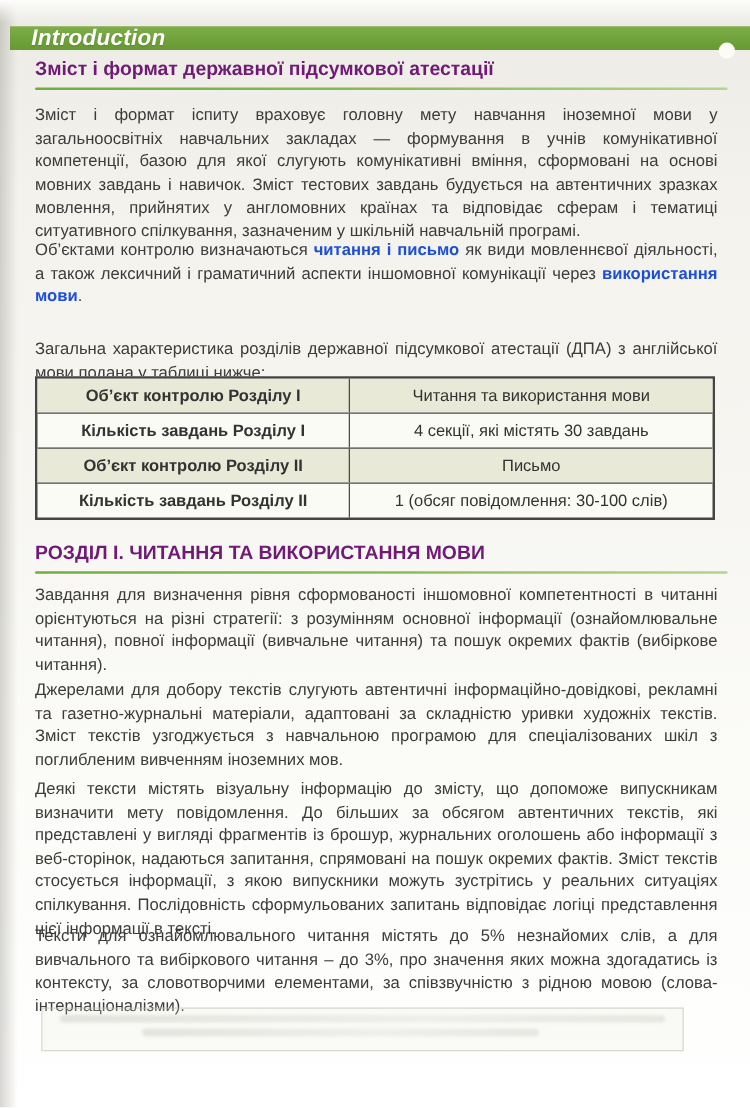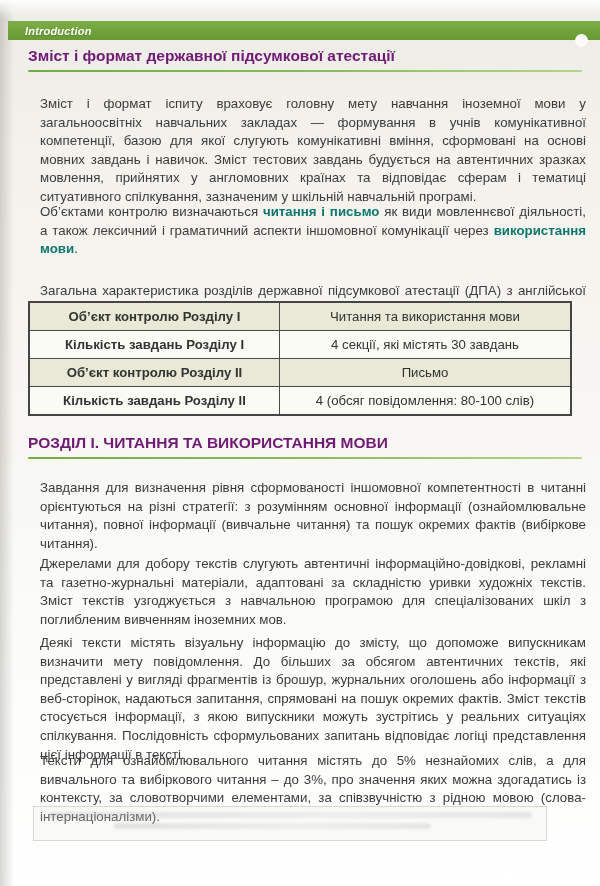--- a/index.html
+++ b/index.html
@@ -22,21 +22,21 @@
   }
 
   
   .chapter-bar {
     position: absolute; left: 8px; top: 21px; width: 592px; height: 19px;
     background: linear-gradient(180deg, #7fae4a 0%, #6fa23a 55%, #689a35 100%);
   }
   .chapter-bar .tab-label {
     display: inline-block;
     font-style: italic; font-weight: bold;
-    font-size: 11px; line-height: 19px;
+    font-size: 18px; line-height: 19px;
     color: #ffffff;
     padding-left: 17px;
     text-shadow: 0 1px 1px rgba(60,80,30,0.35);
     letter-spacing: 0.2px;
   }
   .chapter-bar .bar-dot {
     position: absolute; right: 12px; top: 13px;
     width: 13px; height: 13px; border-radius: 50%;
     background: #fcfbf8;
   }
@@ -51,23 +51,23 @@
     position: absolute; left: 28px; width: 554px; height: 2px;
     background: linear-gradient(90deg, #6fae3e 0%, #8cbd5b 55%, #b5d48d 100%);
     border-radius: 1px;
   }
 
   .para {
     position: absolute; left: 28px; width: 546px;
     font-size: 13.3px; line-height: 18.6px;
     color: #3c3c3c;
     text-align: justify;
-    margin: 12px;
+    margin: 0;
   }
-  .para b { color: #0f766e; }
+  .para b { color: #1d4ed8; }
 
   
   .dpa-table {
     position: absolute; left: 28px; top: 301px; width: 544px;
     border: 2px solid #454545;
     box-sizing: border-box;
     background: #fbfbf6;
   }
   .t-row { display: flex; height: 27px; border-top: 1px solid #4a4a4a; justify-content: center; }
   .t-row:first-child { border-top: none; }
@@ -124,21 +124,21 @@
   <div class="t-row">
     <div class="t-label">Кількість завдань Розділу І</div>
     <div class="t-value">4 секції, які містять 30 завдань</div>
   </div>
   <div class="t-row shaded">
     <div class="t-label">Об’єкт контролю Розділу ІІ</div>
     <div class="t-value">Письмо</div>
   </div>
   <div class="t-row">
     <div class="t-label">Кількість завдань Розділу ІІ</div>
-    <div class="t-value">4 (обсяг повідомлення: 80-100 слів)</div>
+    <div class="t-value">1 (обсяг повідомлення: 30-100 слів)</div>
   </div>
 </div>
 
 <h2 class="green-heading" style="top:433px;">РОЗДІЛ І. ЧИТАННЯ ТА ВИКОРИСТАННЯ МОВИ</h2>
 <div class="heading-rule" style="top:457px;"></div>
 
 <p class="para" style="top:467px;">Завдання для визначення рівня сформованості іншомовної компетентності в читанні орієнтуються на різні стратегії: з розумінням основної інформації (ознайомлювальне читання), повної інформації (вивчальне читання) та пошук окремих фактів (вибіркове читання).</p>
 
 <p class="para" style="top:543px;">Джерелами для добору текстів слугують автентичні інформаційно-довідкові, рекламні та газетно-журнальні матеріали, адаптовані за складністю уривки художніх текстів. Зміст текстів узгоджується з навчальною програмою для спеціалізованих шкіл з поглибленим вивченням іноземних мов.</p>
 

